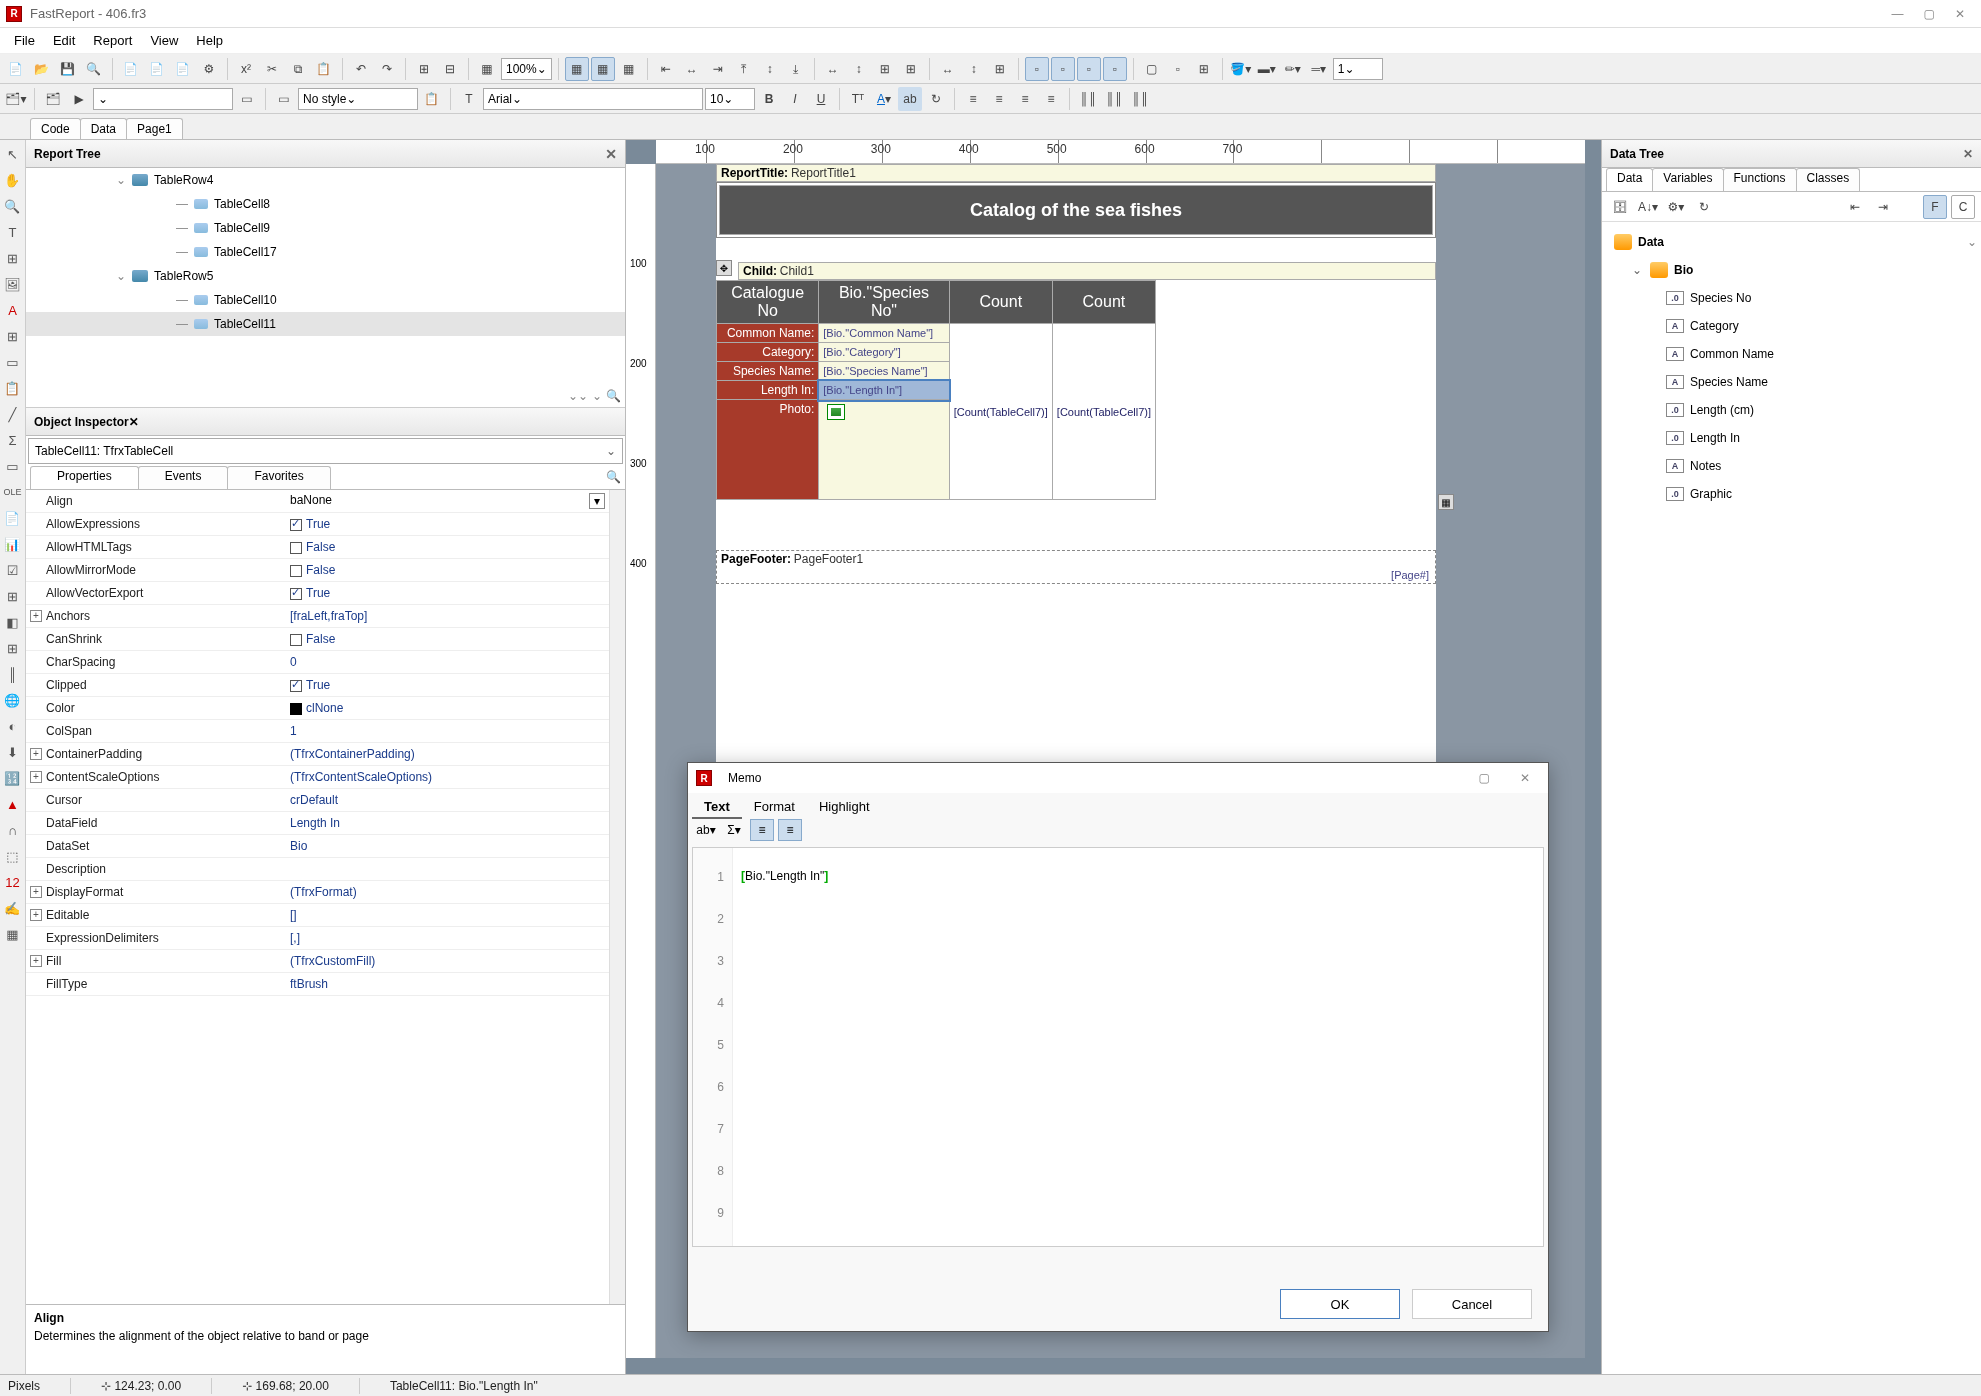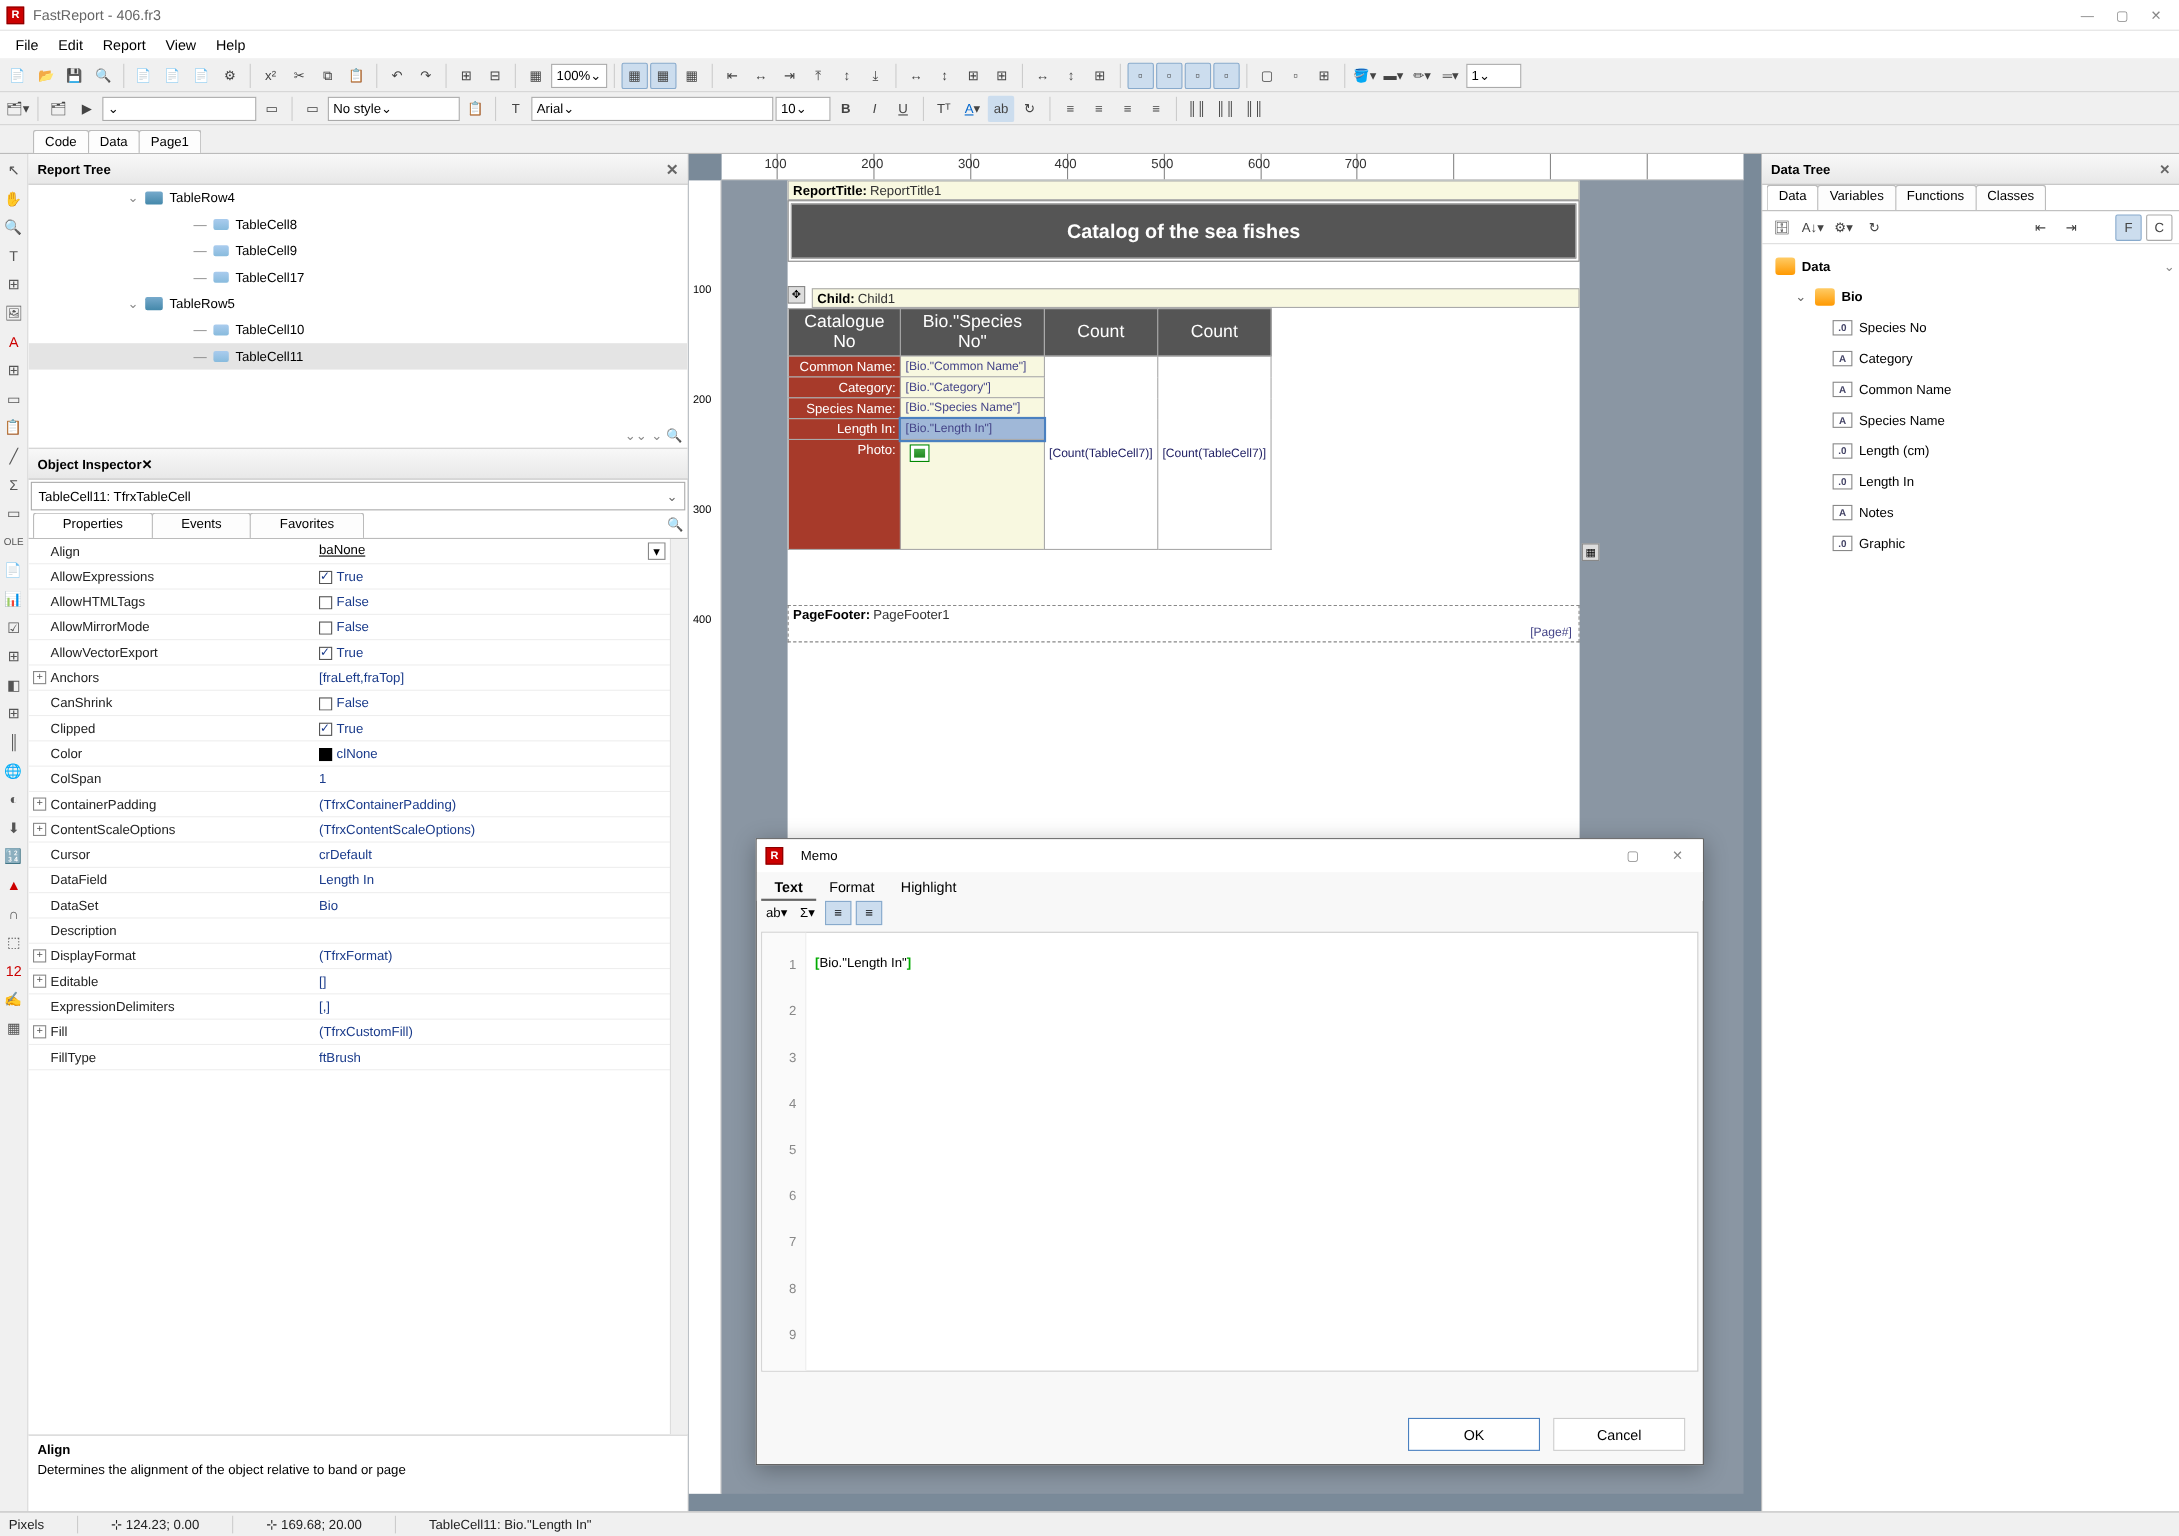--- a/index.html
+++ b/index.html
@@ -48,21 +48,21 @@
 .oi-tabs { display:flex; height:24px; border-bottom:1px solid #bbb; padding-left:4px;}
 .oi-tabs .tab { padding:2px 26px; border:1px solid #bbb; border-bottom:none; border-radius:3px 3px 0 0; background:#fdfdfd; margin-right:-1px;}
 .oi-tabs .tab.active { background:#fff; }
 .oi-search { margin-left:auto; width:22px; height:22px; display:flex; align-items:center; justify-content:center; color:#888;}
 .props-grid { flex:1; overflow:auto; background:#fff; position:relative;}
 .prop-row { display:flex; height:23px; border-bottom:1px solid #eee; align-items:center;}
 .prop-name { width:260px; padding-left:20px; color:#222; white-space:nowrap; overflow:hidden;}
 .prop-name.indent { }
 .prop-val { flex:1; color:#1a3b8b; padding-left:4px; white-space:nowrap; overflow:hidden;}
 .prop-row .expand { position:absolute; left:4px; width:12px; text-align:center; color:#555; border:1px solid #888; height:12px; line-height:10px; font-size:10px; margin-top:0px;}
-.prop-row.first .prop-val { color:#000;text-decoration:underline; }
+.prop-row.first .prop-val { color:#000; }
 .prop-val .chk { display:inline-block; width:12px; height:12px; border:1px solid #555; margin-right:4px; position:relative; vertical-align:middle;}
 .prop-val .chk.checked::after { content:"✓"; position:absolute; top:-3px; left:0; color:#1a3b8b; font-size:11px;}
 .oi-scrollbar { position:absolute; right:0; top:0; bottom:0; width:16px; background:#f0f0f0; border-left:1px solid #ddd;}
 
 .help-box { height:70px; border-top:1px solid #bbb; padding:6px 8px; background:#fff; font-size:12px;}
 .help-box .hb-title { font-weight:bold; margin-bottom:4px;}
 
 
 .center-panel { flex:1; background:#7a8a99; position:relative; overflow:hidden;}
 .ruler-h { position:absolute; top:0; left:30px; right:16px; height:24px; background:#fff; border-bottom:1px solid #bbb; display:flex; align-items:flex-end; font-size:10px; color:#333; padding-left:50px;}
@@ -379,20 +379,24 @@
           <div class="prop-val"><span class="chk checked"></span>True</div>
         </div>
         <div class="prop-row">
           <span class="expand">+</span>
           <div class="prop-name">Anchors</div>
           <div class="prop-val">[fraLeft,fraTop]</div>
         </div>
         <div class="prop-row">
           <div class="prop-name">CanShrink</div>
           <div class="prop-val"><span class="chk"></span>False</div>
+        </div>
+        <div class="prop-row">
+          <div class="prop-name">CharSpacing</div>
+          <div class="prop-val">0</div>
         </div>
         <div class="prop-row">
           <div class="prop-name">Clipped</div>
           <div class="prop-val"><span class="chk checked"></span>True</div>
         </div>
         <div class="prop-row">
           <div class="prop-name">Color</div>
           <div class="prop-val"><span style="display:inline-block;width:12px;height:12px;background:#000;margin-right:4px;vertical-align:middle"></span>clNone</div>
         </div>
         <div class="prop-row">

